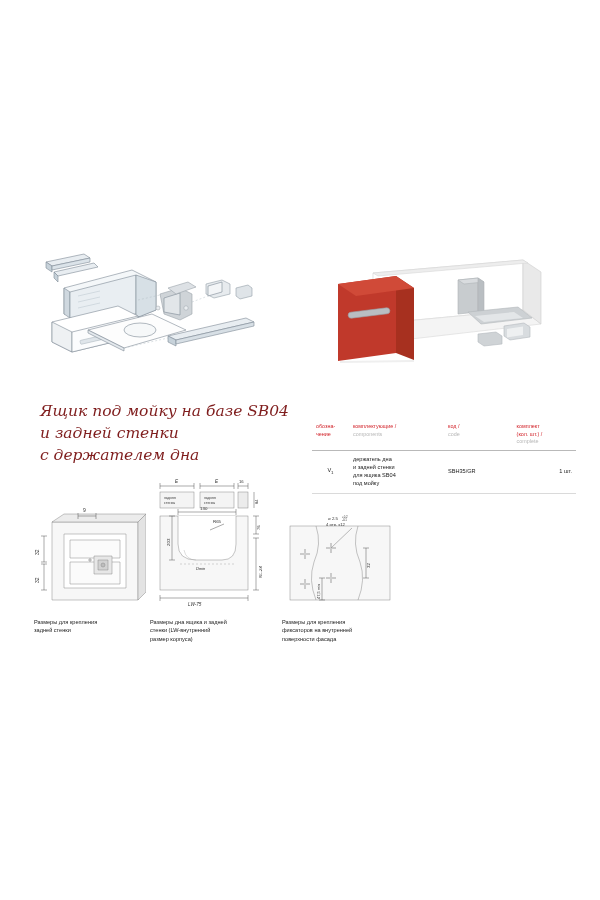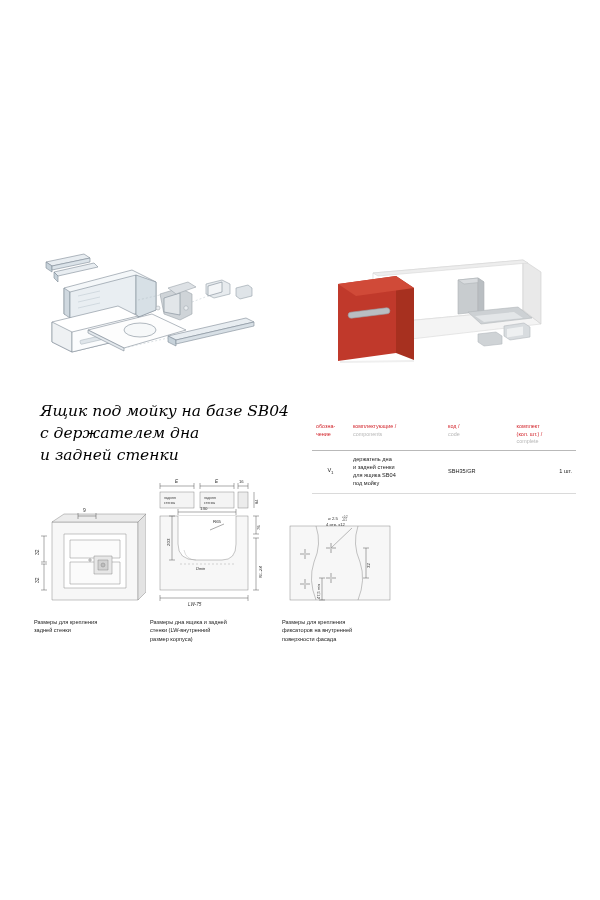--- a/index.html
+++ b/index.html
@@ -43,21 +43,21 @@
   
   .title {
     position: absolute;
     left: 40px;
     top: 400px;
     width: 260px;
     font-family: "DejaVu Serif", serif;
     font-style: italic;
     font-size: 15.5px;
     line-height: 1.42;
-    color: #000000;
+    color: #7f1d1d;
     font-weight: 400;
   }
   .title div { white-space: nowrap; }
 
   
   .spec-table {
     position: absolute;
     left: 312px;
     top: 420px;
     width: 264px;
@@ -189,22 +189,22 @@
       <path d="M186 78 L206 75 L212 79 L212 89 L192 92 L186 88 Z" fill="#d8dcdf" stroke="#b4b9bd" stroke-width="0.6"></path>
       <path d="M189 81 L205 78.5 L205 87 L189 89.5 Z" fill="#eef0f1"></path>
       <path d="M160 86 L178 84 L184 88 L184 96 L166 98 L160 94 Z" fill="#cfd3d6" stroke="#b4b9bd" stroke-width="0.6"></path>
 
       <path d="M22 113 L96 112 L96 114 L22 115 Z" fill="#efefef"></path>
     </svg>
   </div>
 
   <div class="title">
     <div>Ящик под мойку на базе SB04</div>
+    <div>и задней стенки</div>
     <div>с держателем дна</div>
-    <div>и задней стенки</div>
   </div>
 
   <table class="spec-table">
     <thead>
       <tr>
         <th class="col-mark">
           <span>обозна-</span><br>
           <span>чение</span>
         </th>
         <th class="col-comp">

